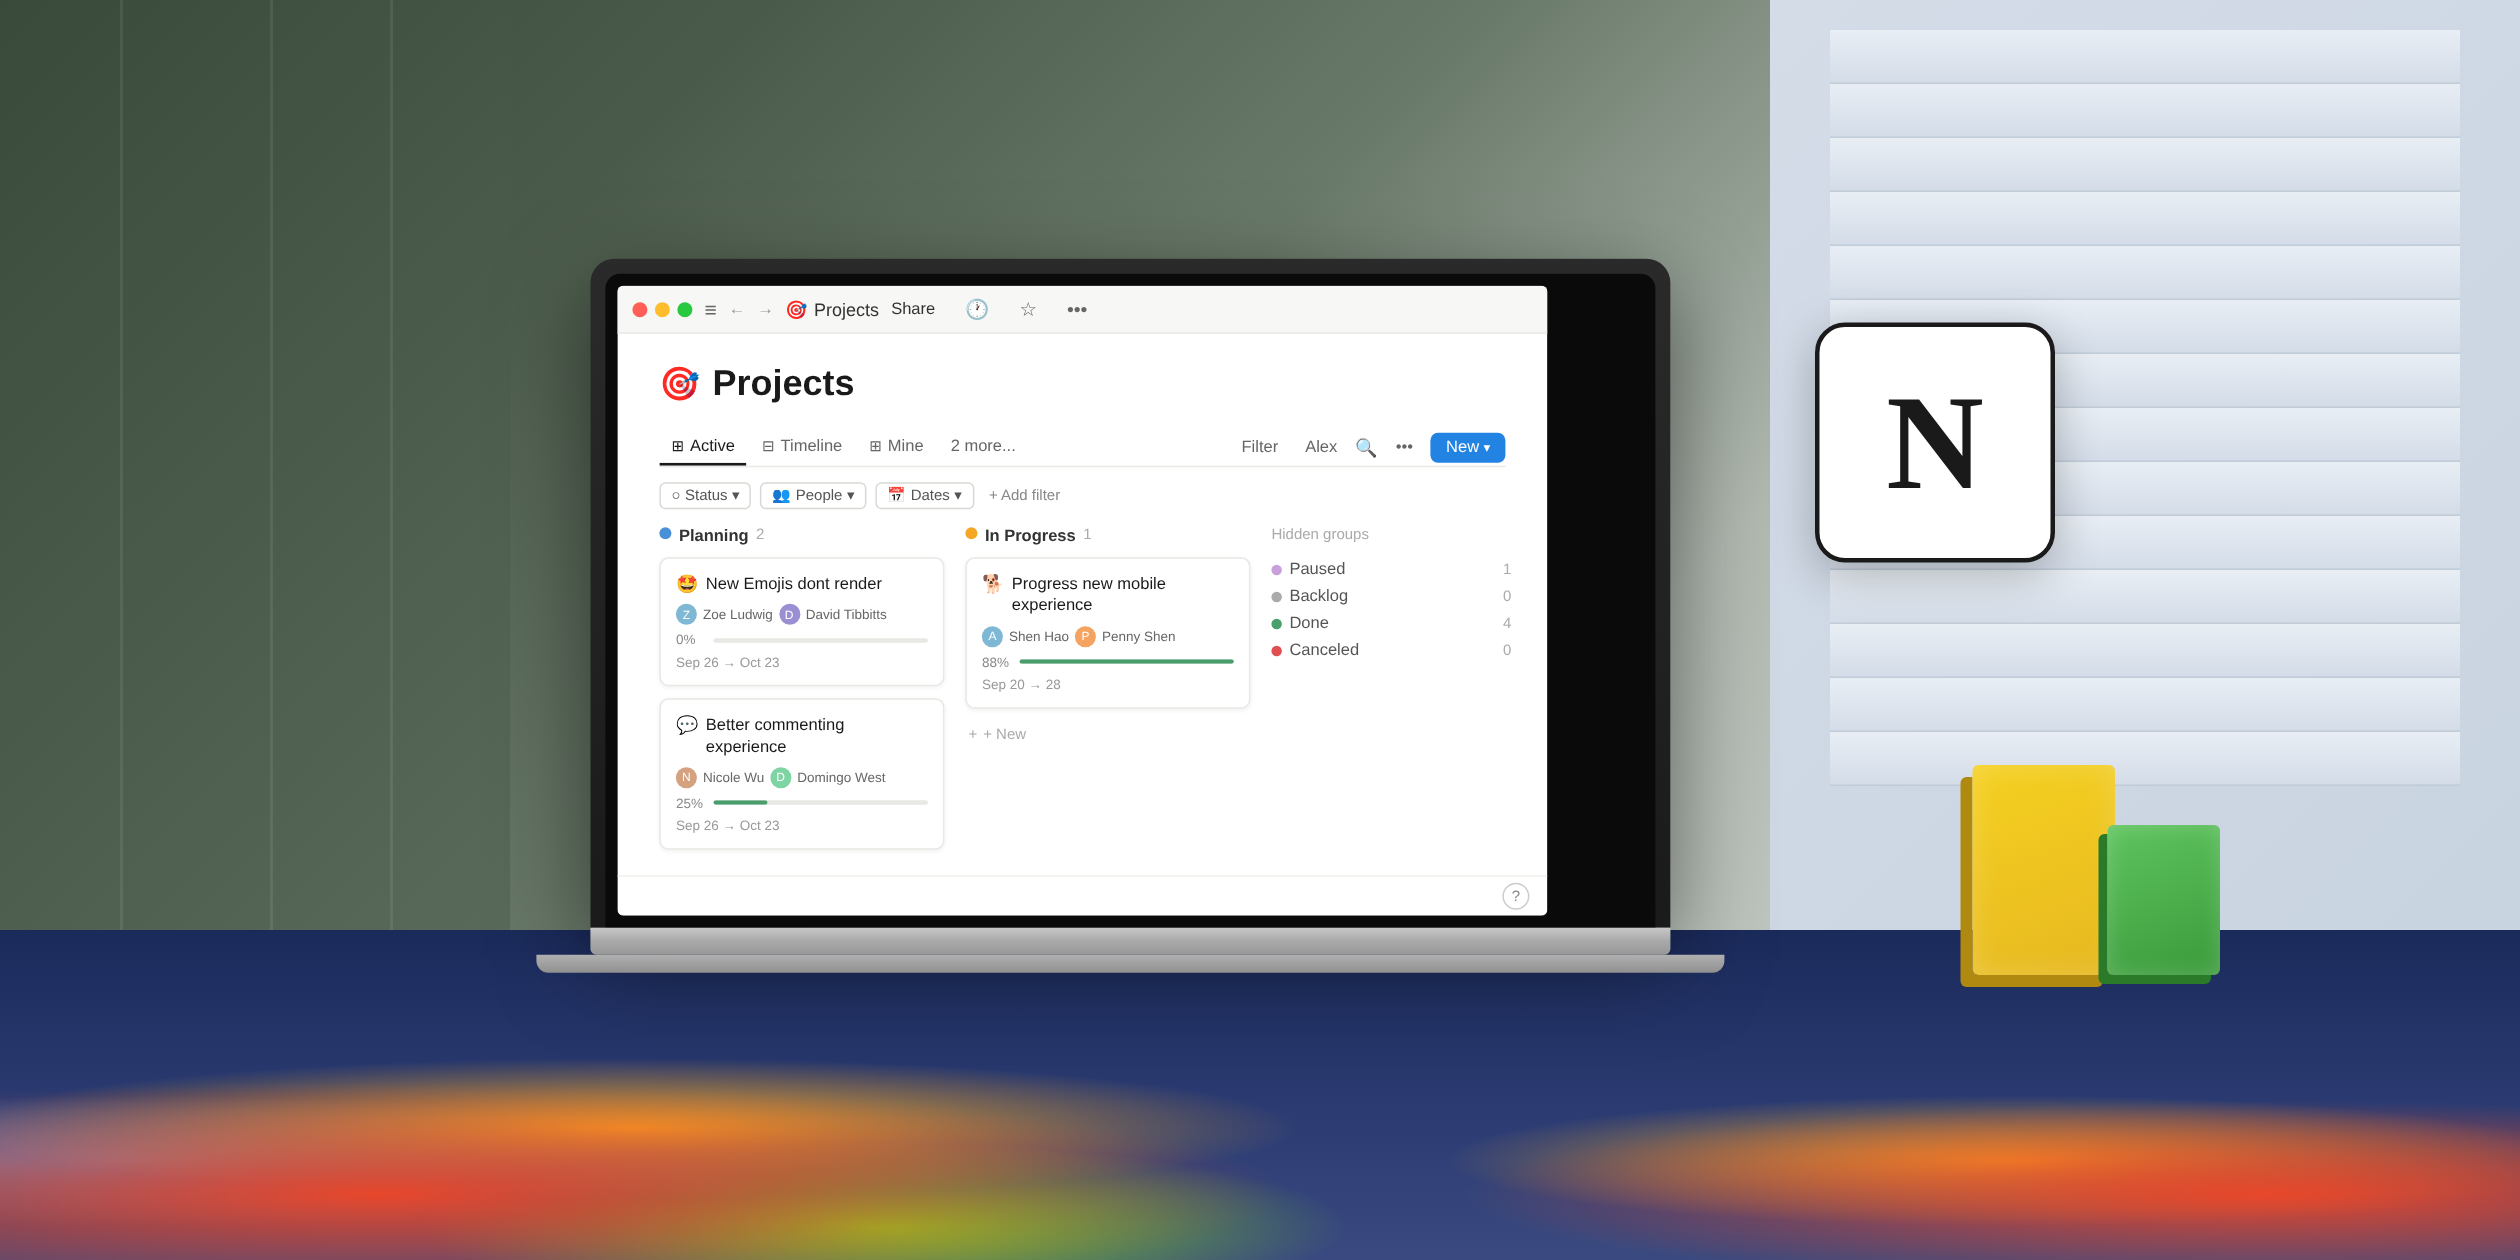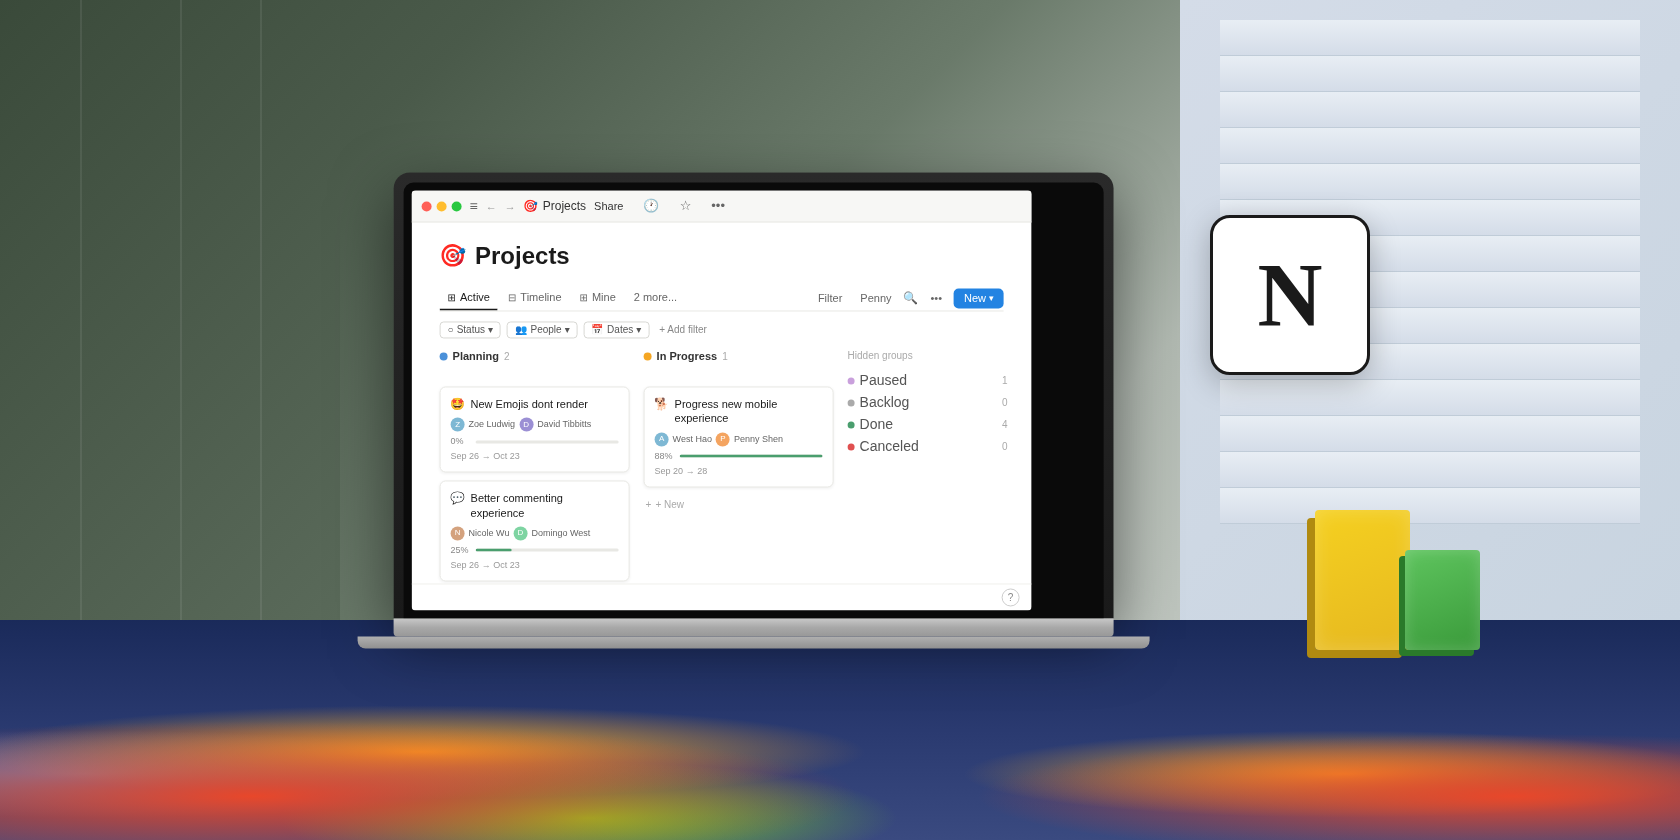--- a/index.html
+++ b/index.html
@@ -309,23 +309,23 @@
       height: 280px;
     }
 
     .board-col {
       width: 190px;
       flex-shrink: 0;
     }
 
     .col-header {
       display: flex;
-      align-items: center;
+      align-items: flex-start;
       gap: 5px;
-      margin-bottom: 24px;
+      margin-bottom: 8px;
     }
 
     .col-dot {
       width: 8px;
       height: 8px;
       border-radius: 50%;
     }
 
     .col-title {
       font-size: 11px;
@@ -452,21 +452,21 @@
       padding: 3px 0;
     }
 
     .hg-dot {
       width: 7px;
       height: 7px;
       border-radius: 50%;
     }
 
     .hg-label {
-      font-size: 14px;
+      font-size: 11px;
       color: #555;
       flex: 1;
     }
 
     .hg-count {
       font-size: 10px;
       color: #aaa;
     }
 
     
@@ -610,21 +610,21 @@
               <div class="tab">
                 <span class="tab-icon">⊞</span>
                 <span>Mine</span>
               </div>
               <div class="tab">
                 <span>2 more...</span>
               </div>
 
               <div class="tabs-right">
                 <span class="filter-btn">Filter</span>
-                <span class="sort-btn">Penny</span>
+                <span class="sort-btn">Alex</span>
                 <span class="search-icon-btn">🔍</span>
                 <span class="more-btn">•••</span>
                 <button class="new-btn">
                   <span>New</span>
                   <span class="new-btn-arrow">▾</span>
                 </button>
               </div>
             </div>
 
             <div class="filter-row">
@@ -703,21 +703,21 @@
                   <span class="col-count">1</span>
                 </div>
 
                 <div class="card">
                   <div class="card-title-row">
                     <span class="card-emoji">🐕</span>
                     <span class="card-title">Progress new mobile experience</span>
                   </div>
                   <div class="card-people">
                     <div class="avatar-small" style="background:#7eb8d4">A</div>
-                    <span class="person-name">West Hao</span>
+                    <span class="person-name">Shen Hao</span>
                     <div class="avatar-small" style="background:#f4a460">P</div>
                     <span class="person-name">Penny Shen</span>
                   </div>
                   <div class="progress-row">
                     <span class="progress-pct">88%</span>
                     <div class="progress-bar-bg">
                       <div class="progress-bar-fill" style="width:100%;background:#4a9e6e"></div>
                     </div>
                   </div>
                   <div class="card-dates">Sep 20 → 28</div>

